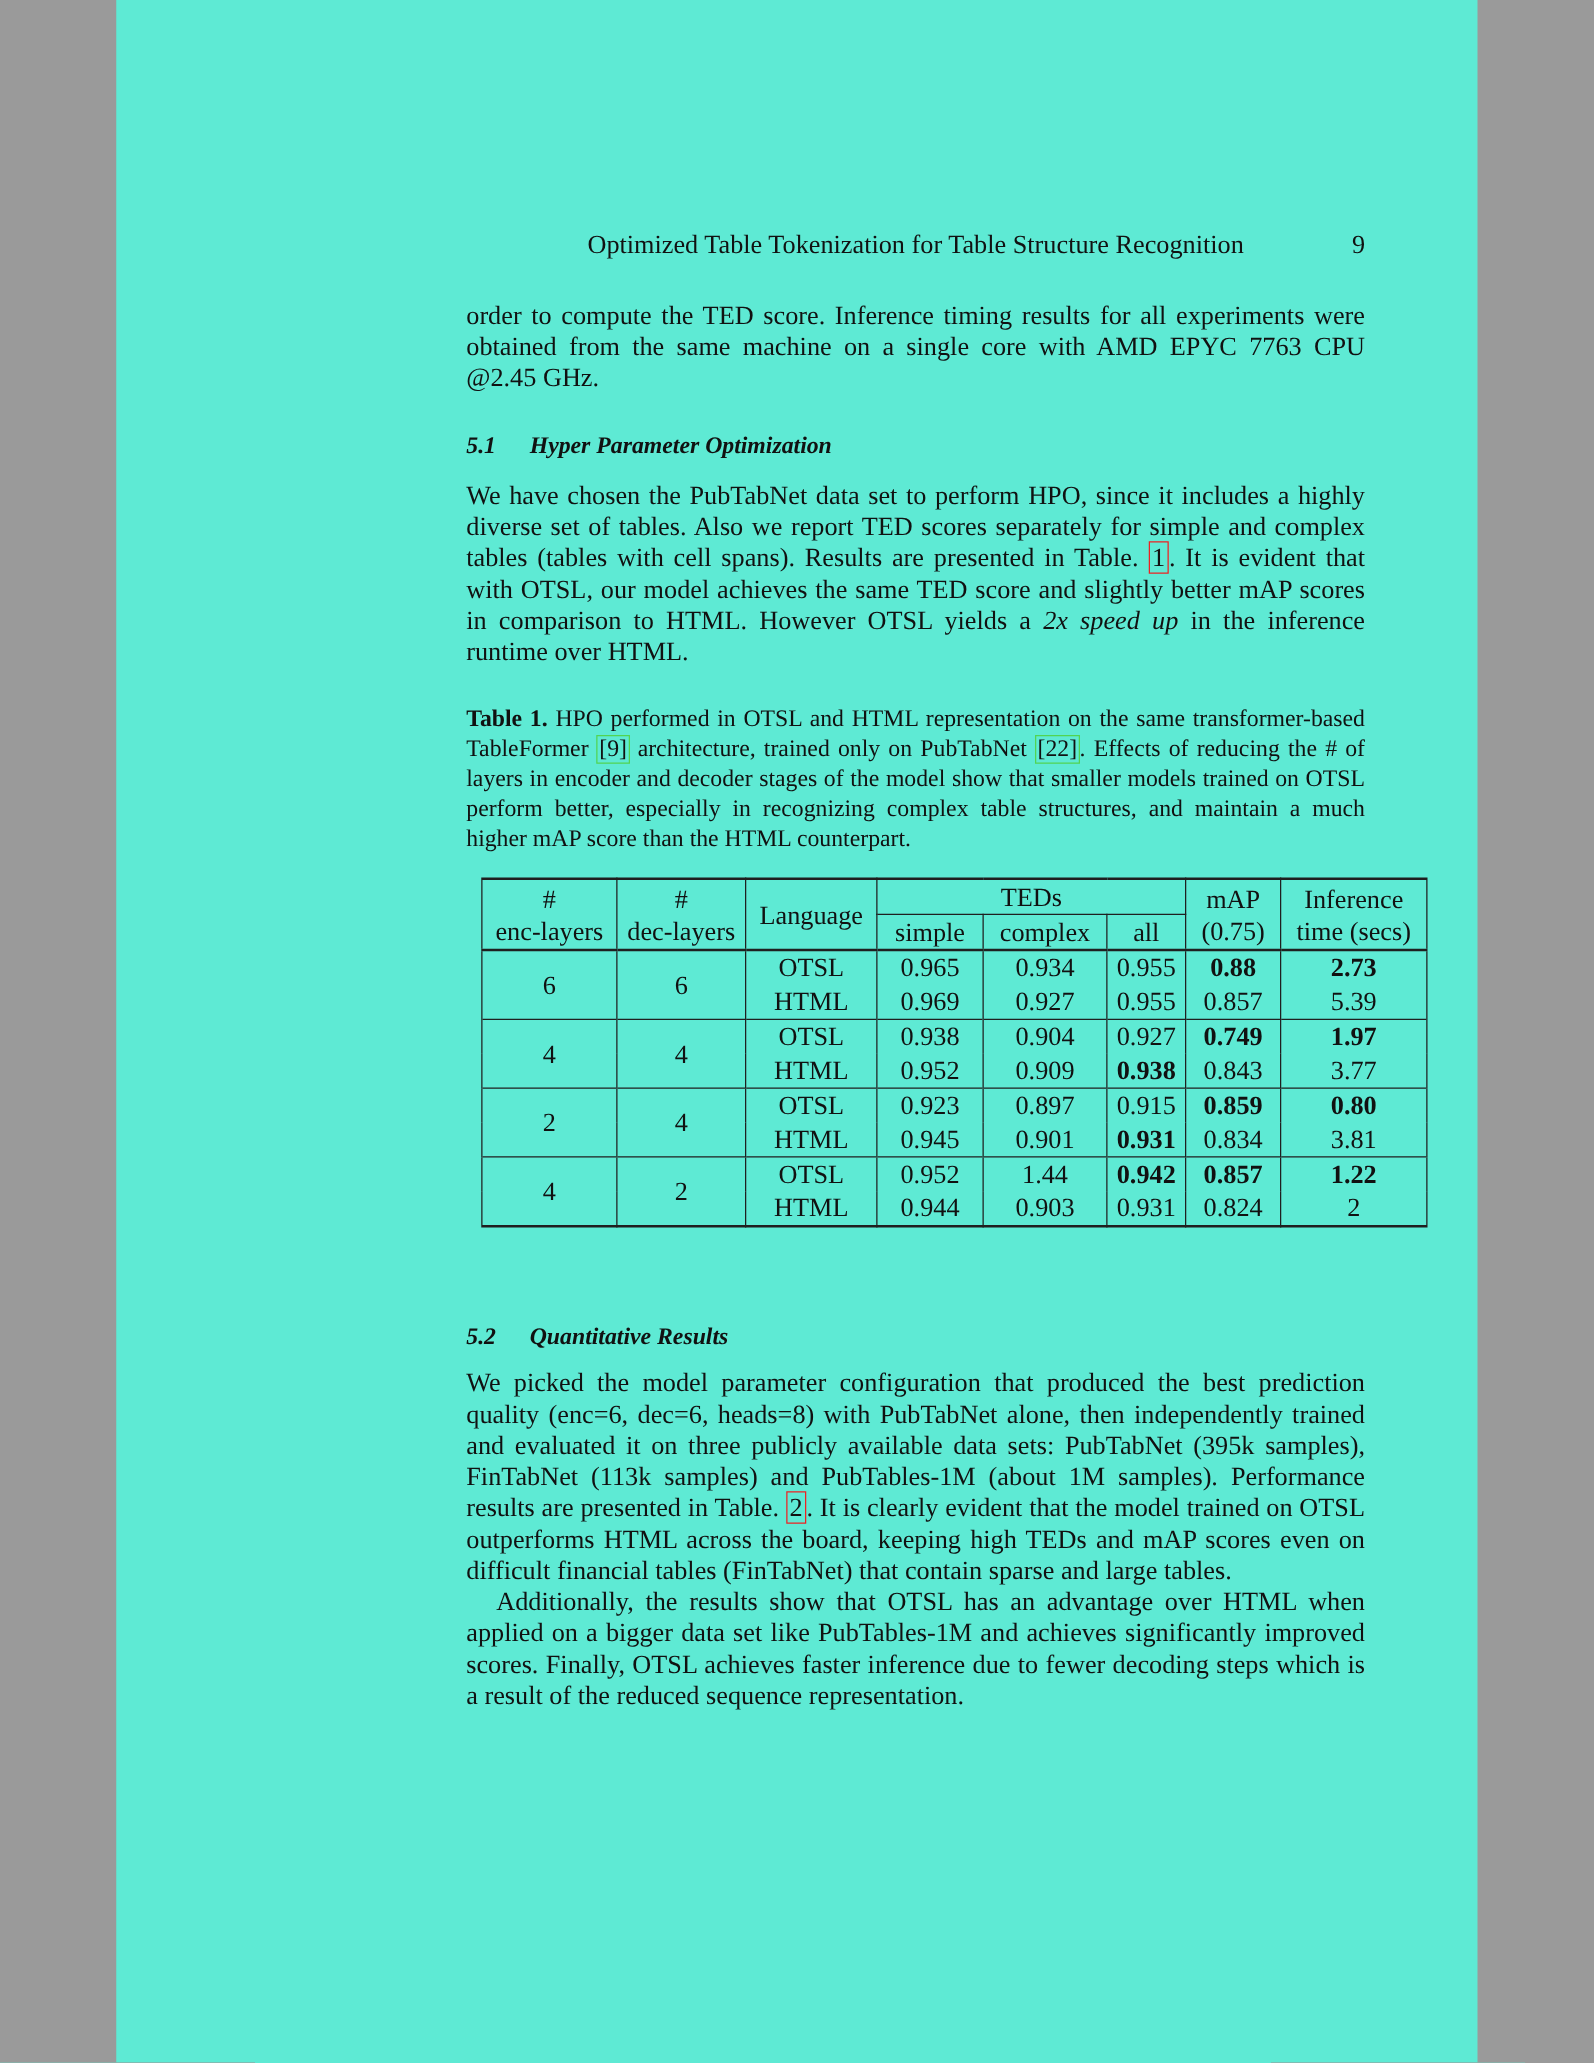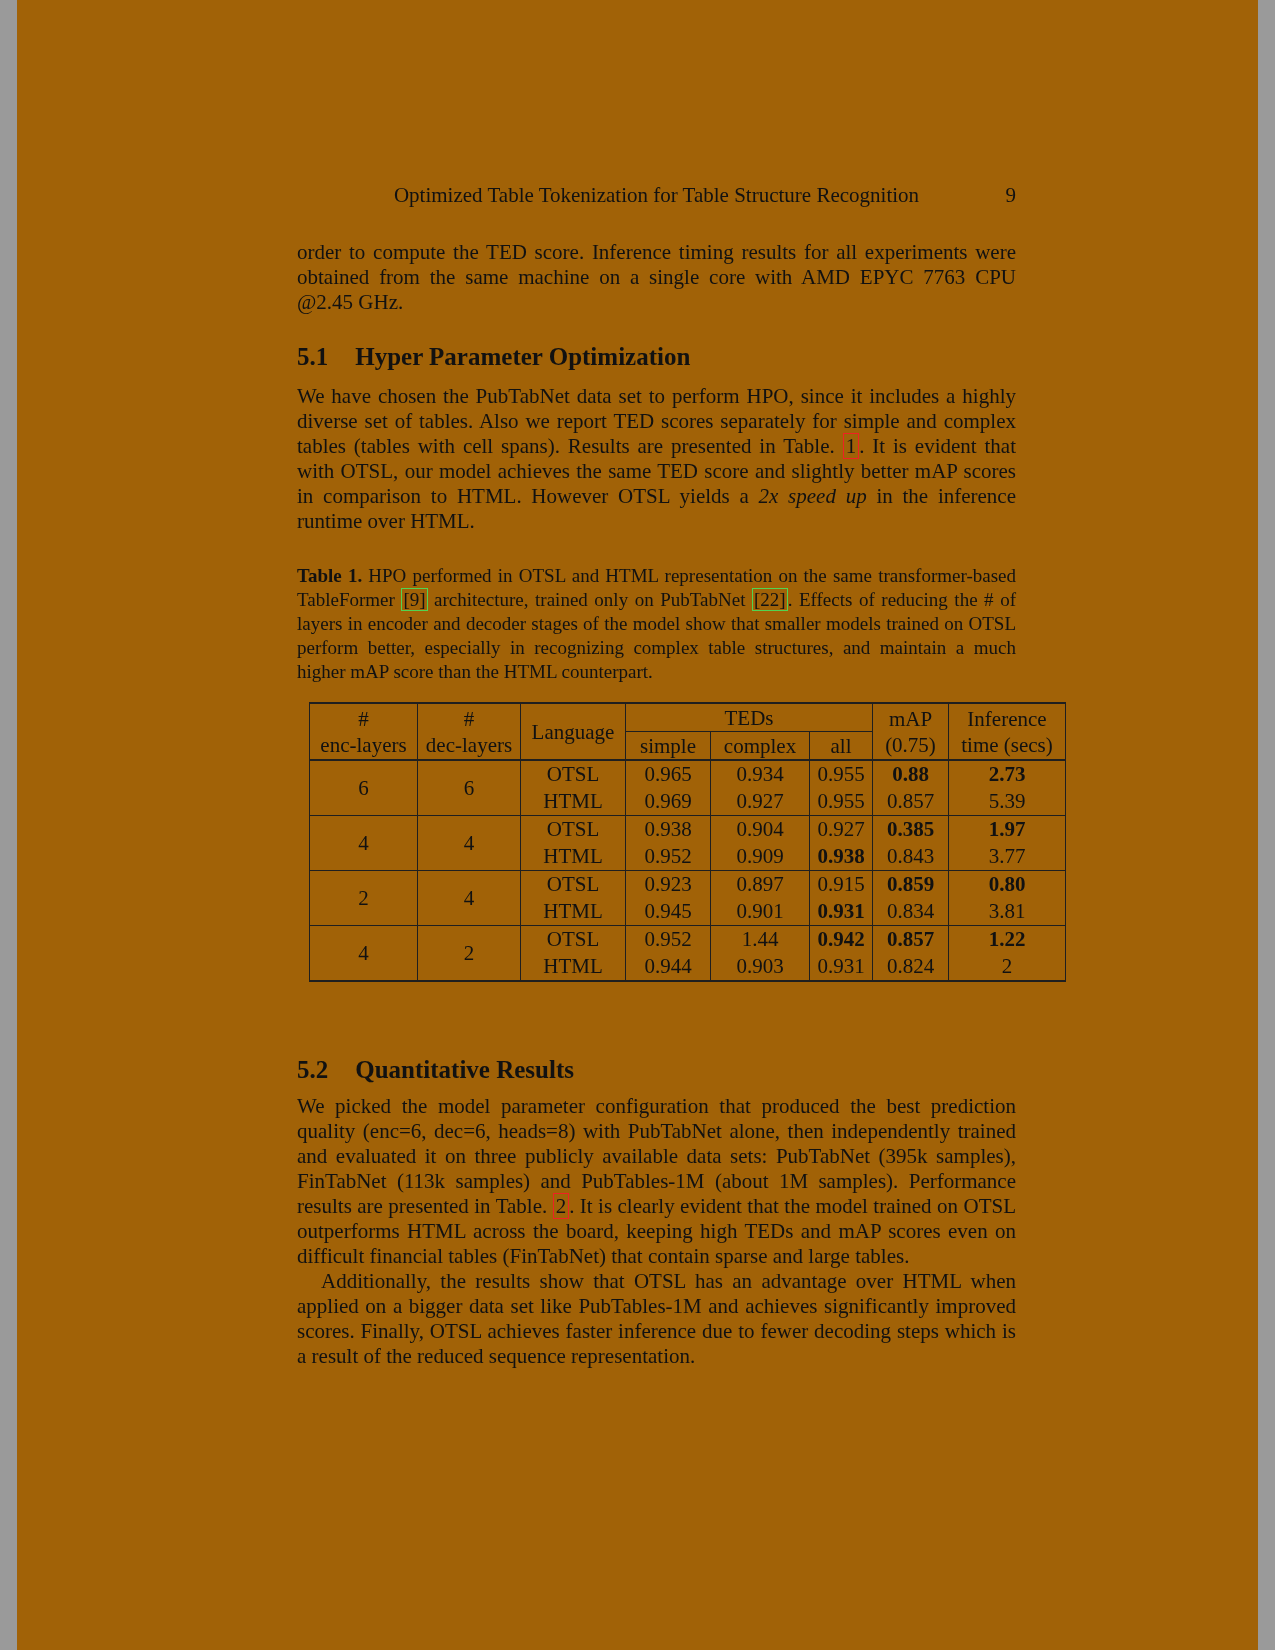--- a/index.html
+++ b/index.html
@@ -1,42 +1,42 @@
 <!DOCTYPE html>
 <html><head>
 <meta charset="utf-8">
 <style>
   html, body { margin:0; padding:0; background:#9a9a9a; }
   .page {
     position: relative;
-    width: 1241px;
+    width: 1089px;
     height: 1650px;
     margin: 0 auto;
-    background: #a16207;
+    background: #5eead4;
     color: #111111;
     font-family: "Liberation Serif", "DejaVu Serif", serif;
     overflow: hidden;
   }
   .abs { position: absolute; left: 280px; width: 719px; }
 
   
   .running-head { top: 183px; font-size: 21px; line-height: 25px; }
   .rh-title { display:block; text-align:center; }
   .rh-page { position:absolute; right:0; top:0; }
 
   
   .body-text { font-size: 21px; line-height: 25px; text-align: justify; }
   .p-intro { top: 240px; }
   .p-51 { top: 384px; }
   .p-52 { top: 1094px; }
   .para { margin:0; }
   .indent { text-indent: 24px; }
 
   
-  .sec-heading { font-weight: bold; font-size: 25px; line-height: 28px; }
+  .sec-heading { font-weight: bold; font-size: 19px; line-height: 28px; font-style: italic; }
   .h-51 { top: 343px; }
   .h-52 { top: 1056px; }
   .sec-num { display:inline-block; margin-right: 27px; }
 
   
   .caption { top: 564px; font-size: 19px; line-height: 24px; text-align: justify; }
 
   
   .seg-i { font-style: italic; }
   .seg-b { font-weight: bold; margin-top: 45px; }
@@ -141,21 +141,21 @@
           <td>0.857</td>
           <td>5.39</td>
         </tr>
         <tr class="group-start">
           <td rowspan="2">4</td>
           <td rowspan="2">4</td>
           <td>OTSL</td>
           <td>0.938</td>
           <td>0.904</td>
           <td>0.927</td>
-          <td class="bd">0.385</td>
+          <td class="bd">0.749</td>
           <td class="bd">1.97</td>
         </tr>
         <tr>
           <td>HTML</td>
           <td>0.952</td>
           <td>0.909</td>
           <td class="bd">0.938</td>
           <td>0.843</td>
           <td>3.77</td>
         </tr>

